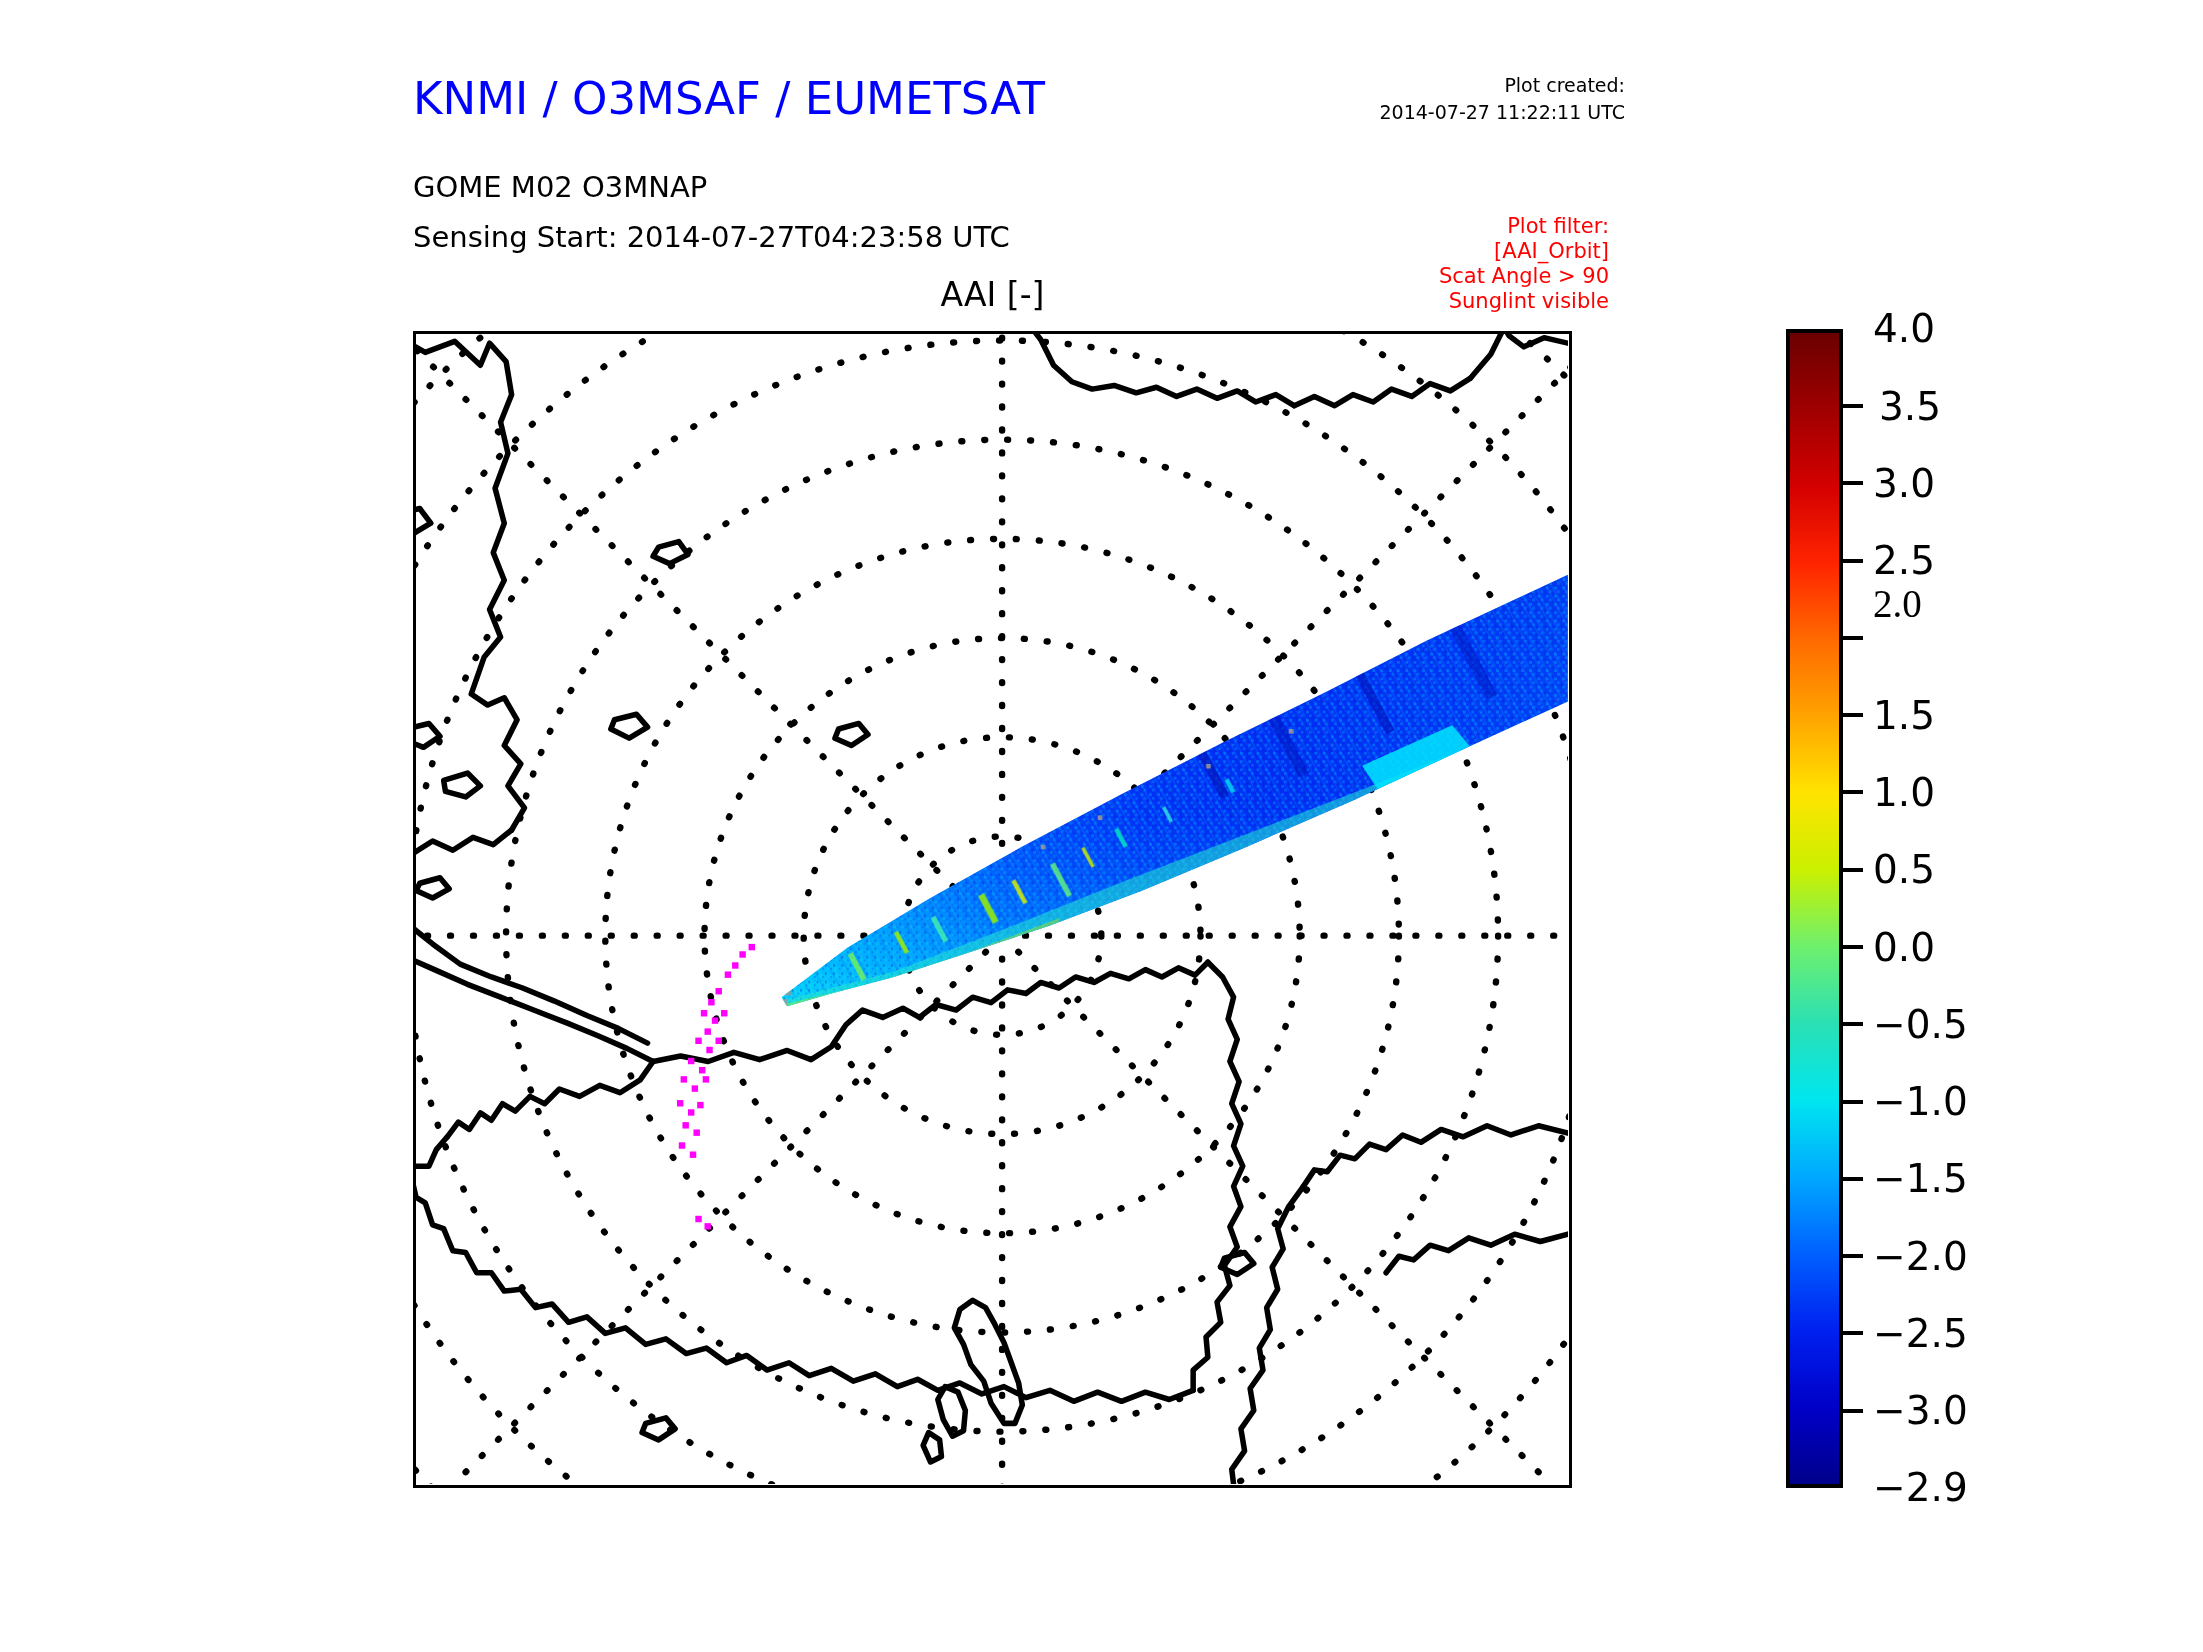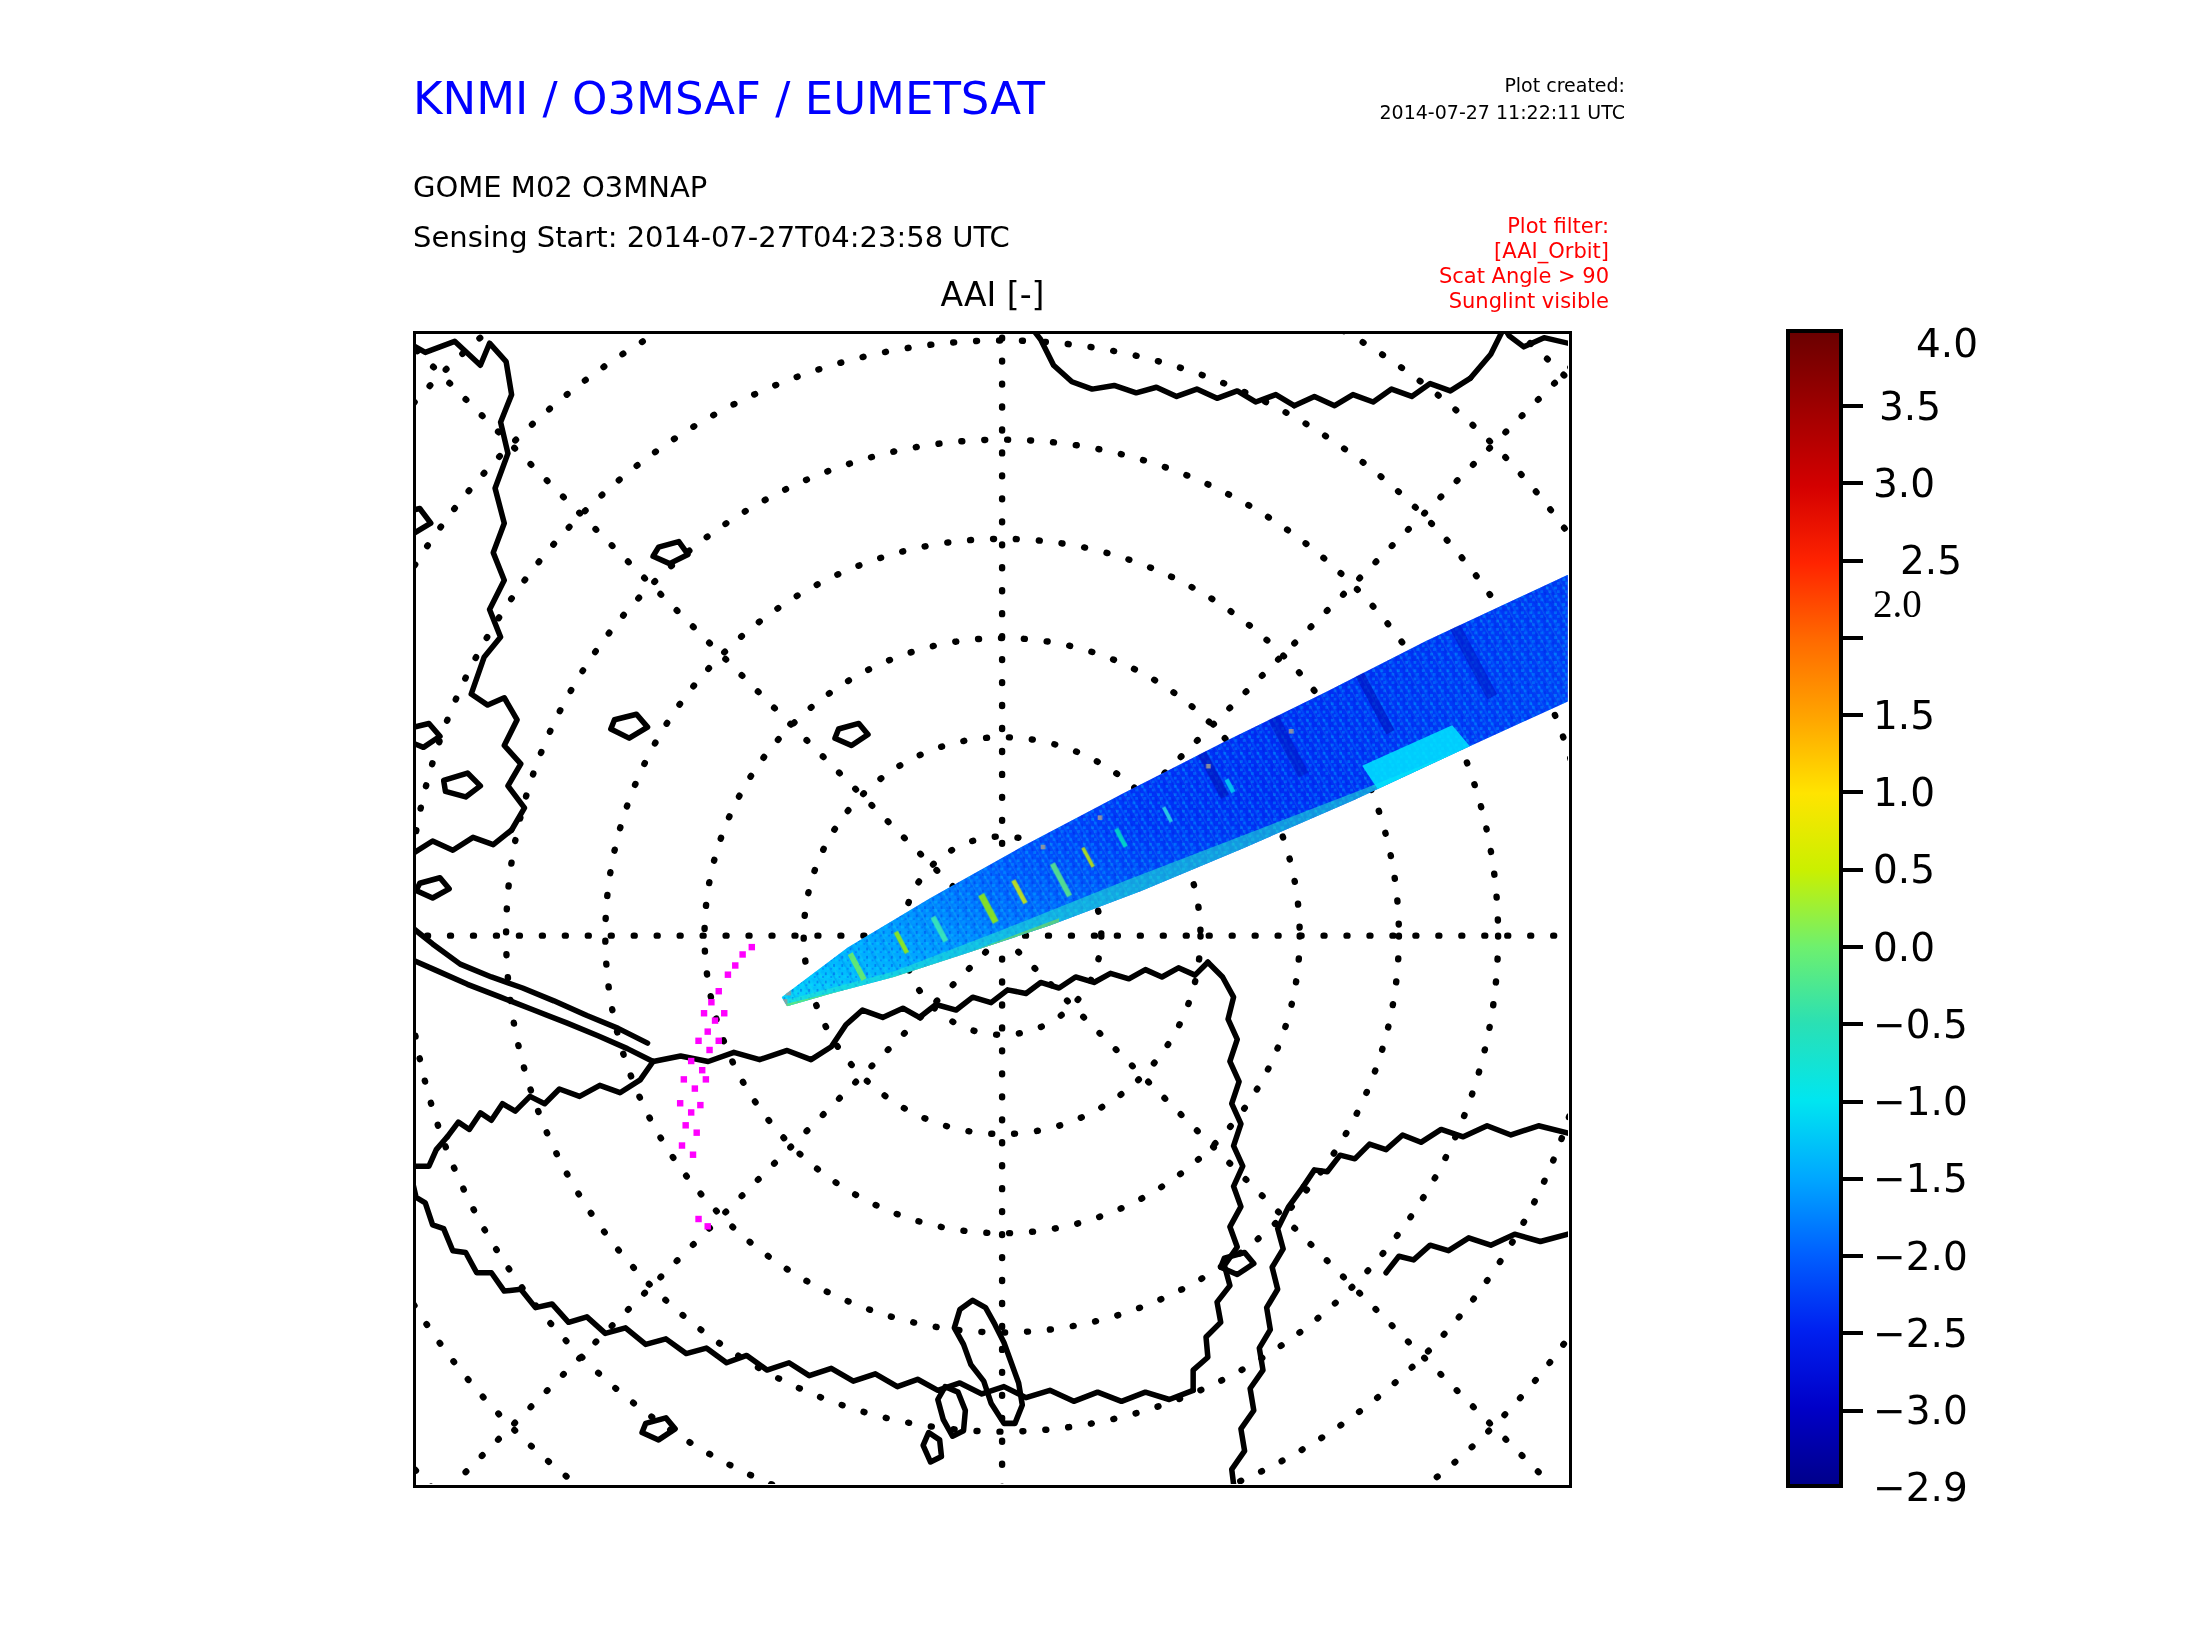--- a/index.html
+++ b/index.html
@@ -405,27 +405,27 @@
         </g>
 
       </g>
     </svg>
   </div>
 
   <div id="colorbar-axes">
     <div id="colorbar-gradient" style="background: linear-gradient(rgb(107, 0, 0) 0%, rgb(160, 0, 0) 6.67%, rgb(212, 0, 0) 13.33%, rgb(255, 36, 0) 20%, rgb(255, 106, 0) 26.67%, rgb(255, 164, 0) 33.33%, rgb(255, 228, 0) 40%, rgb(202, 240, 0) 46.67%, rgb(110, 240, 110) 53.33%, rgb(42, 224, 180) 60%, rgb(0, 230, 240) 66.67%, rgb(0, 168, 255) 73.33%, rgb(0, 96, 255) 80%, rgb(0, 32, 240) 86.67%, rgb(0, 0, 200) 93.33%, rgb(0, 0, 139) 100%);"></div>
   </div>
   <div id="colorbar-ticks">
-      <div class="cb-label" style="top: 324px; margin-left: 43px;">4.0</div>
+      <div class="cb-label" style="top: 309px;">4.0</div>
       <div class="cb-tick" style="top: 404px;"></div>
       <div class="cb-label" style="top: 387px; margin-left: 6px;">3.5</div>
       <div class="cb-tick" style="top: 481px;"></div>
       <div class="cb-label" style="top: 464px;">3.0</div>
       <div class="cb-tick" style="top: 559px;"></div>
-      <div class="cb-label" style="top: 541px; margin-left: 27px;">2.5</div>
+      <div class="cb-label" style="top: 541px;">2.5</div>
       <div class="cb-tick" style="top: 636px;"></div>
       <div class="cb-label" style="top: 584px; font-family: Liberation Serif, serif;">2.0</div>
       <div class="cb-tick" style="top: 713px;"></div>
       <div class="cb-label" style="top: 696px;">1.5</div>
       <div class="cb-tick" style="top: 790px;"></div>
       <div class="cb-label" style="top: 773px;">1.0</div>
       <div class="cb-tick" style="top: 868px;"></div>
       <div class="cb-label" style="top: 850px;">0.5</div>
       <div class="cb-tick" style="top: 945px;"></div>
       <div class="cb-label" style="top: 928px;">0.0</div>

